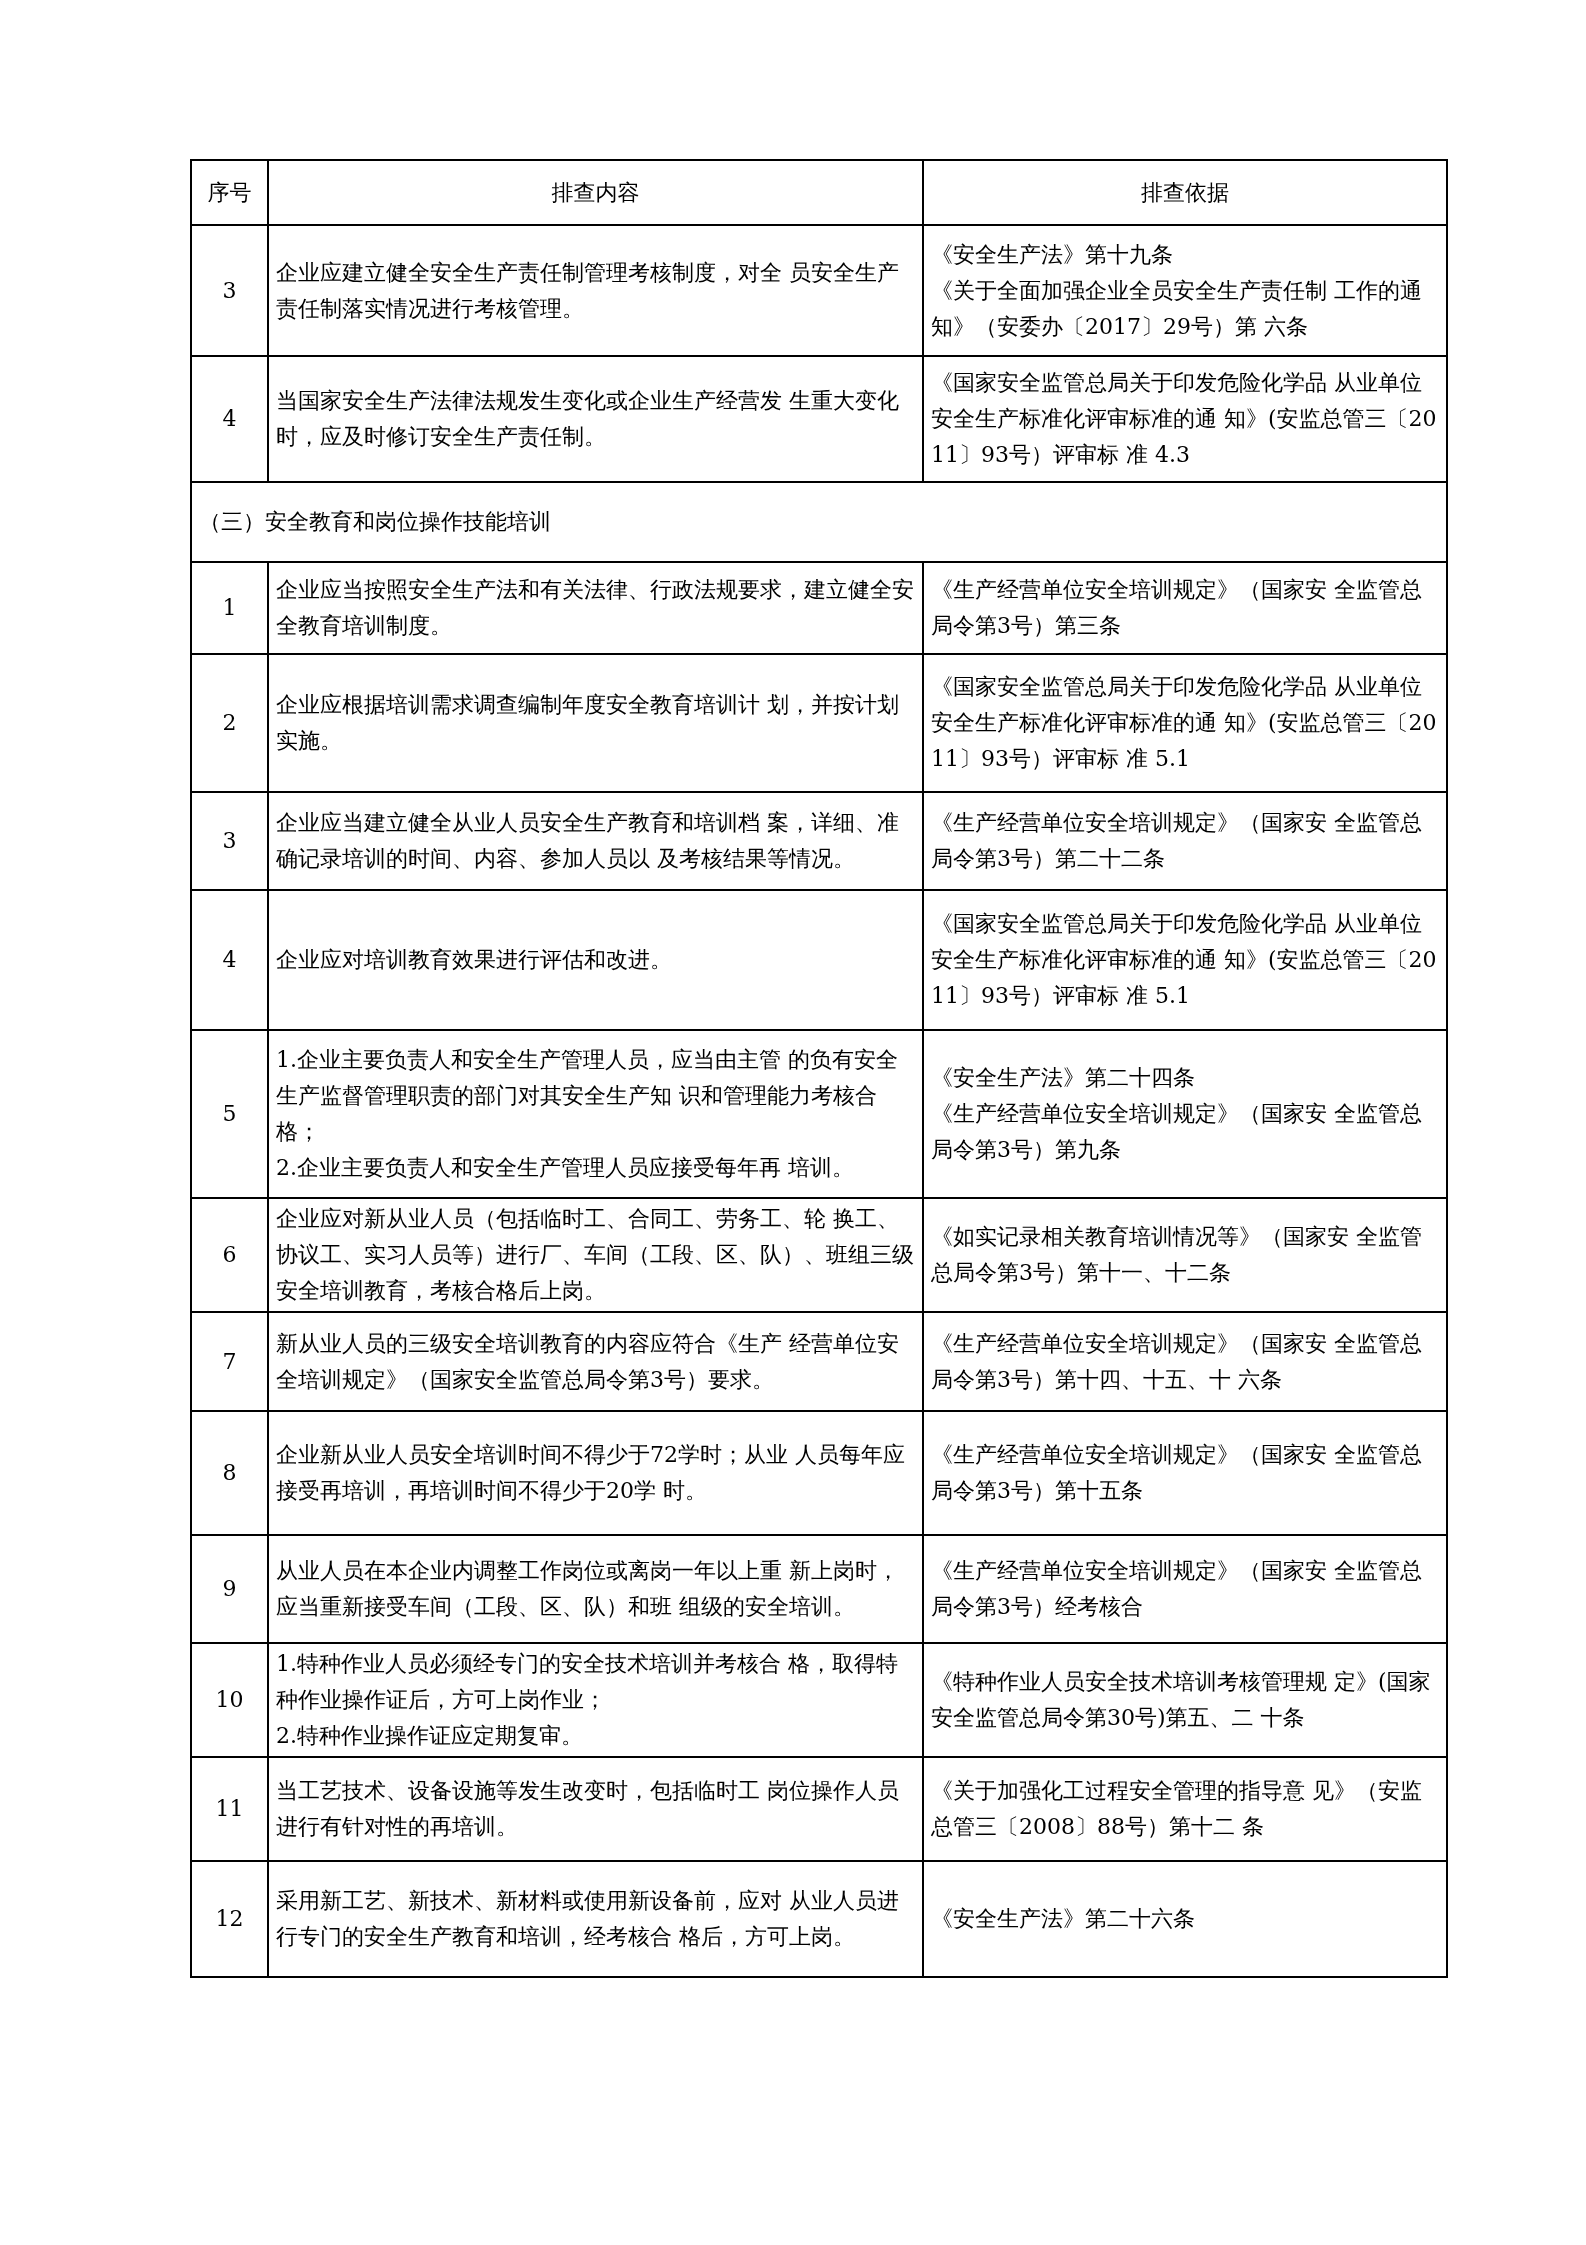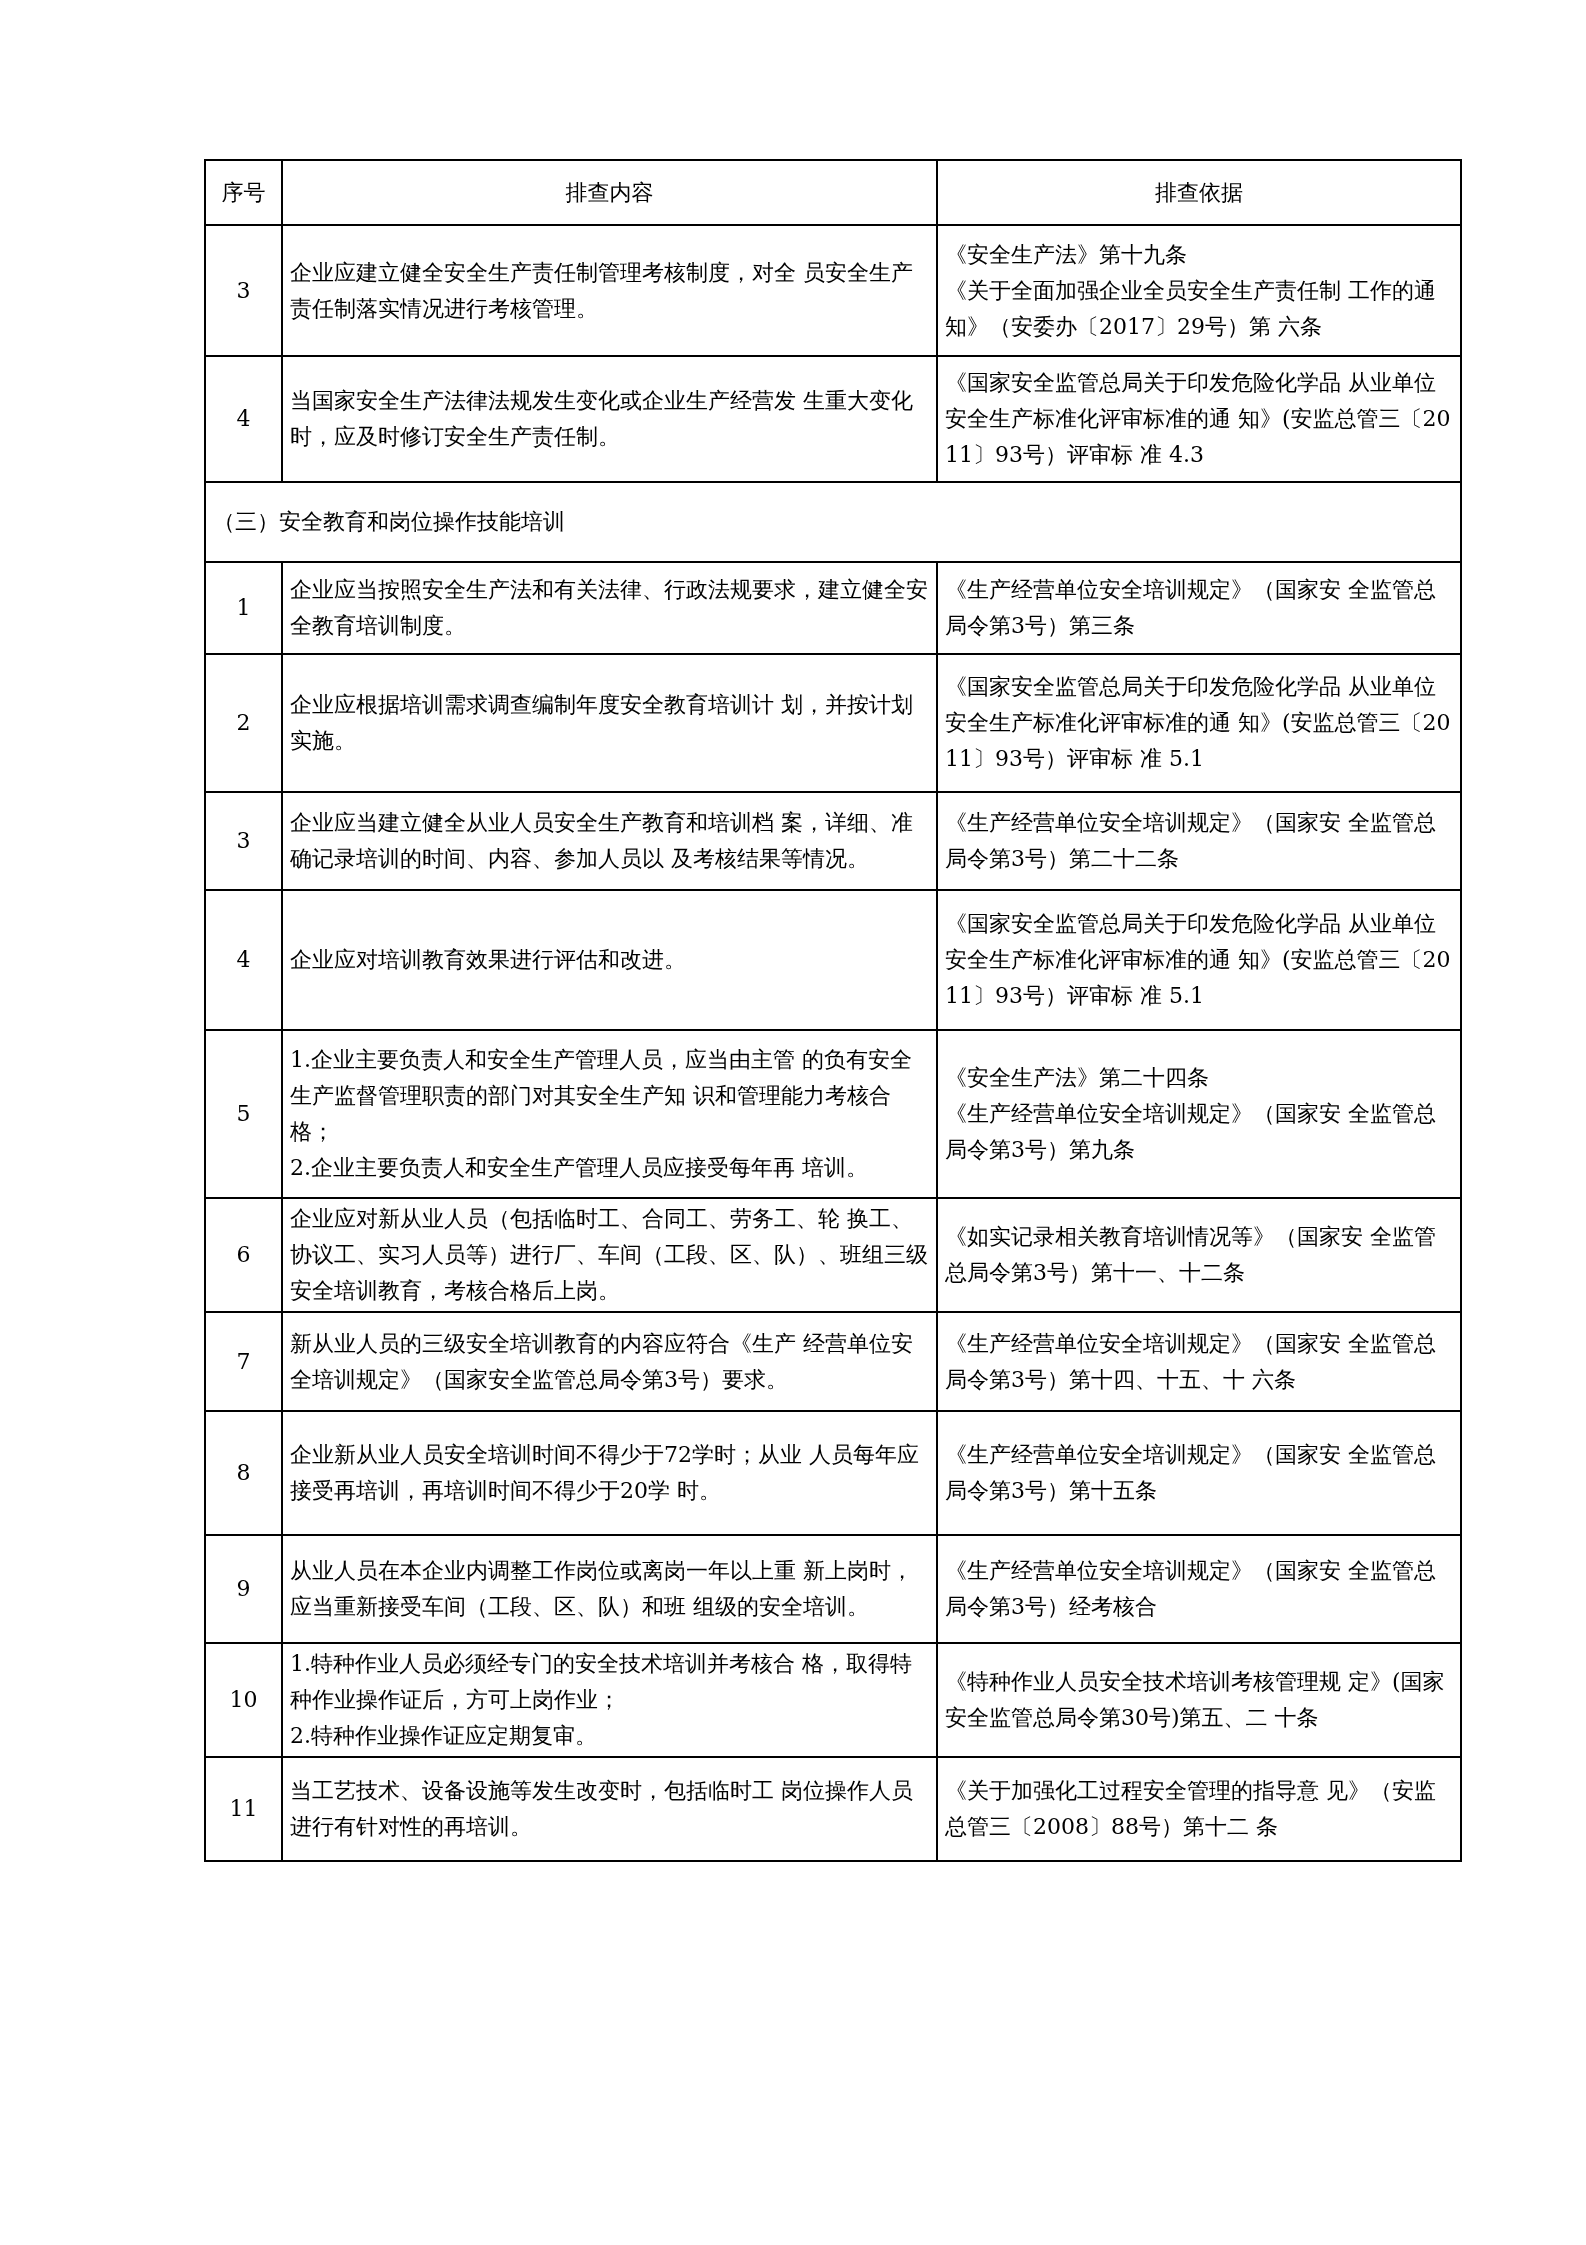--- a/index.html
+++ b/index.html
@@ -6,21 +6,21 @@
   .page{
     position:relative;
     width:1586px;
     height:2245px;
     background:#ffffff;
     font-family:"DejaVu Serif","Liberation Serif",serif;
     color:#000;
   }
   table.checklist{
     position:absolute;
-    left:204px;
+    left:190px;
     top:159px;
     width:1256px;
     border-collapse:collapse;
     table-layout:fixed;
   }
   table.checklist td, table.checklist th{
     border:2px solid #000;
     font-size:22px;
     line-height:36px;
     font-weight:normal;
@@ -140,16 +140,21 @@
 2.特种作业操作证应定期复审。</td>
       <td>《特种作业人员安全技术培训考核管理规 定》(国家安全监管总局令第30号)第五、二 十条</td>
     </tr>
 
     <tr style="height:104px">
       <td class="no">11</td>
       <td>当工艺技术、设备设施等发生改变时，包括临时工 岗位操作人员进行有针对性的再培训。</td>
       <td>《关于加强化工过程安全管理的指导意 见》（安监总管三〔2008〕88号）第十二 条</td>
     </tr>
 
+    <tr style="height:116px">
+      <td class="no">12</td>
+      <td>采用新工艺、新技术、新材料或使用新设备前，应对 从业人员进行专门的安全生产教育和培训，经考核合 格后，方可上岗。</td>
+      <td>《安全生产法》第二十六条</td>
+    </tr>
 
   </tbody>
     </table>
 </div>
 
 </body></html>

